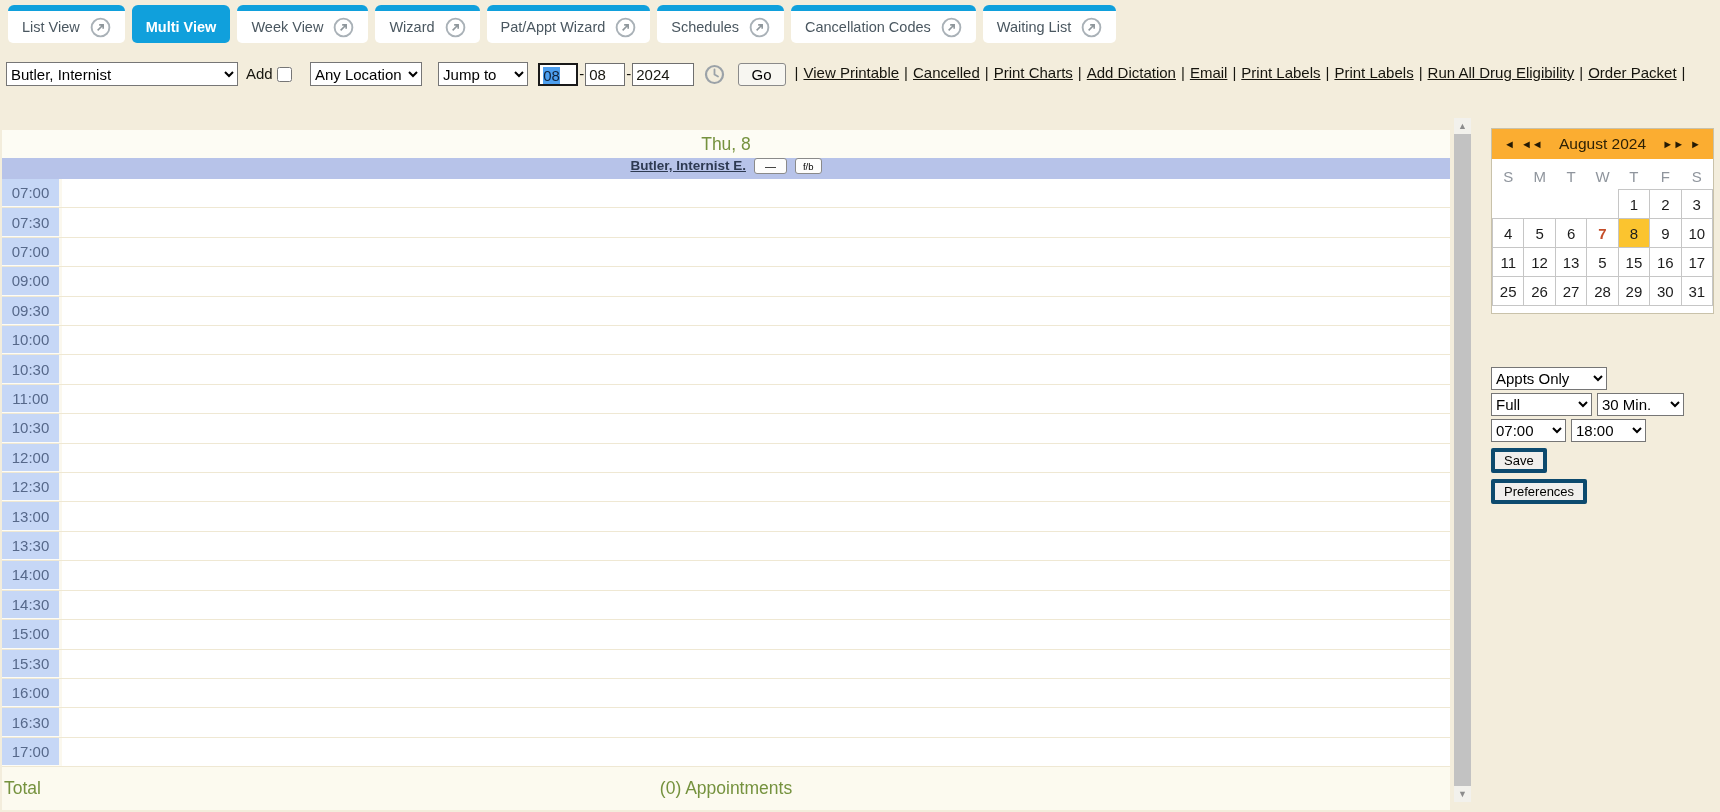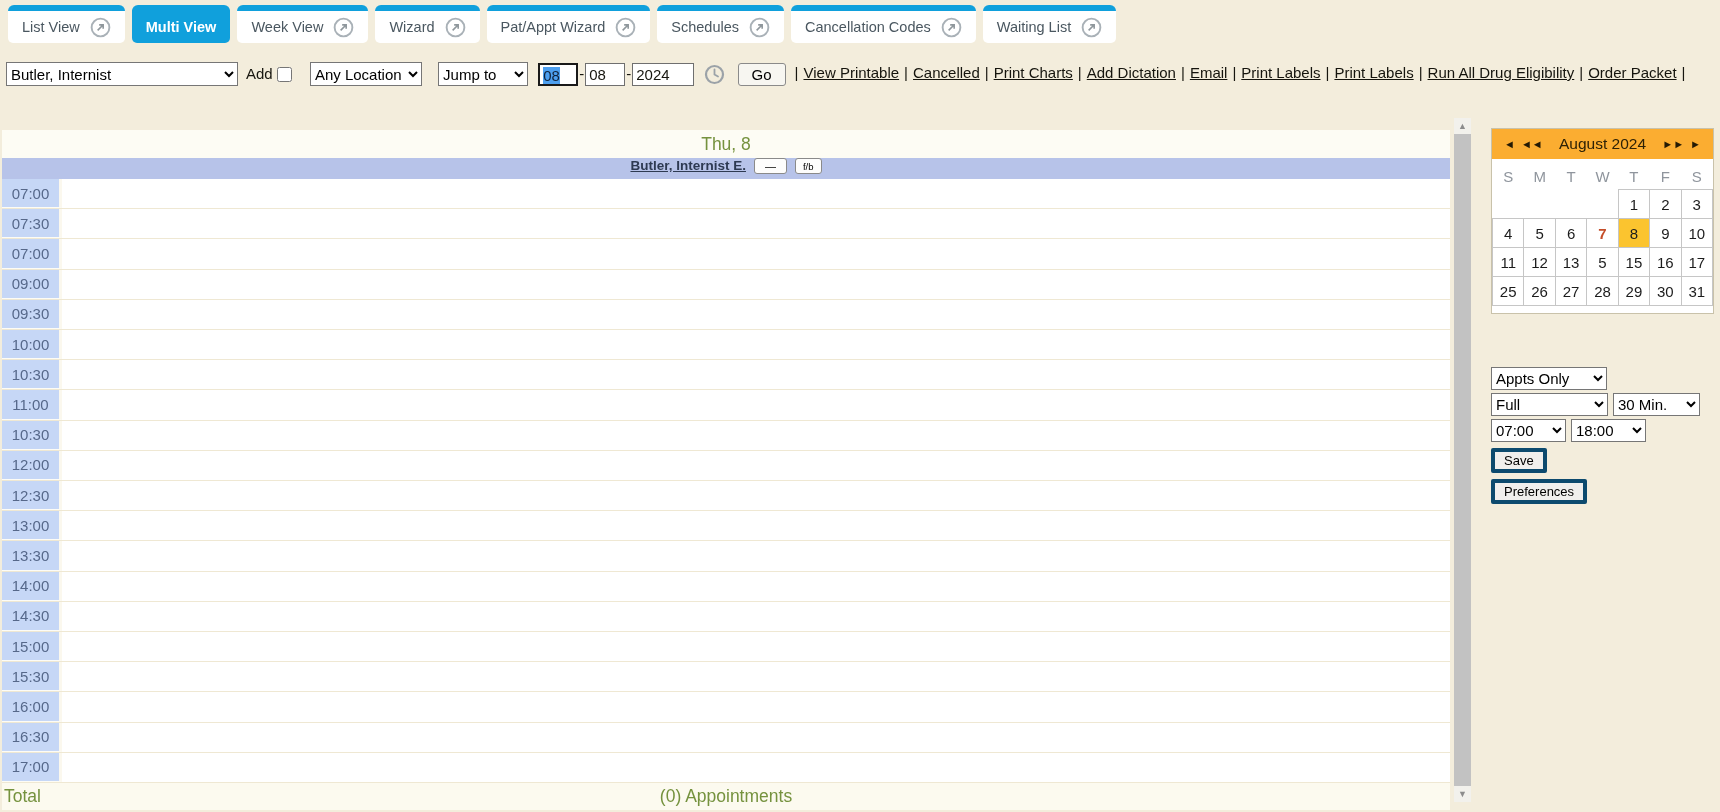--- a/index.html
+++ b/index.html
@@ -42,21 +42,21 @@
   .provider-row{height:21px;background:#B7C3E9;display:flex;align-items:flex-start;justify-content:center;gap:8px;}
   .provider-link{color:#2E3A52;font-size:13.5px;font-weight:bold;text-decoration:underline;cursor:pointer;}
   .mini-btn{height:16px;font-size:11px;line-height:11px;border:1px solid #8a8a8a;border-radius:3px;
        background:#FDFDFC;padding:0 10px;font-family:inherit;}
   .fb-btn{font-size:9.5px;padding:0 7px;}
   .grid{flex:1;display:flex;flex-direction:column;}
   .grow{flex:1;display:flex;border-bottom:1px solid #EFE8D3;box-sizing:border-box;}
   .tcell{width:60px;background:#C6D7F6;color:#56688A;font-size:15px;display:flex;align-items:center;
        justify-content:center;border-right:3px solid #FBF8EE;border-bottom:1px solid #FDFCF6;box-sizing:border-box;}
   .gcell{flex:1;background:#fff;}
-  .total-row{height:27px;background:#FCFAEF;display:flex;align-items:center;color:#75923E;font-size:17.5px;position:relative;}
+  .total-row{height:43px;background:#FCFAEF;display:flex;align-items:center;color:#75923E;font-size:17.5px;position:relative;}
   .total-label{position:absolute;left:2px;}
   .total-value{width:100%;text-align:center;}
 
   
   .vscroll{position:absolute;left:1454px;top:118px;width:17px;height:684px;background:#EFEDE2;}
   .varrow{position:absolute;left:0;width:17px;height:16px;background:#F2F1EC;color:#8C8C8C;font-size:9px;
        display:flex;align-items:center;justify-content:center;}
   .varrow.up{top:0;}
   .varrow.down{bottom:0;}
   .vthumb{position:absolute;left:0;top:16px;bottom:16px;width:17px;background:#C2C2C2;}
@@ -73,21 +73,21 @@
   .mc-table td.empty{border:none;}
   .mc-table td.today{color:#C44D29;font-weight:bold;}
   .mc-table td.selected{background:#FBC42F;}
 
   
   .side-controls{position:absolute;left:1491px;top:367px;}
   .sc-row{margin-bottom:3px;}
   .side-controls select{height:23px;font-size:15px;font-family:inherit;border:1px solid #767676;background:#fff;
        margin-right:5px;vertical-align:middle;}
   .sel-view{width:116px;}
-  .sel-size{width:117px;}
+  .sel-size{width:101px;}
   .sel-interval{width:87px;}
   .sel-start{width:75px;}
   .sel-end{width:75px;}
   .btn{font-size:13px;font-family:inherit;padding:1px 9px;border:4px solid #0c4a6e;border-radius:2px;background:#F0EFED;}
   .btn-row{margin-top:6px;}
 </style>
 </head>
 <body>
 
 <div class="screen">

